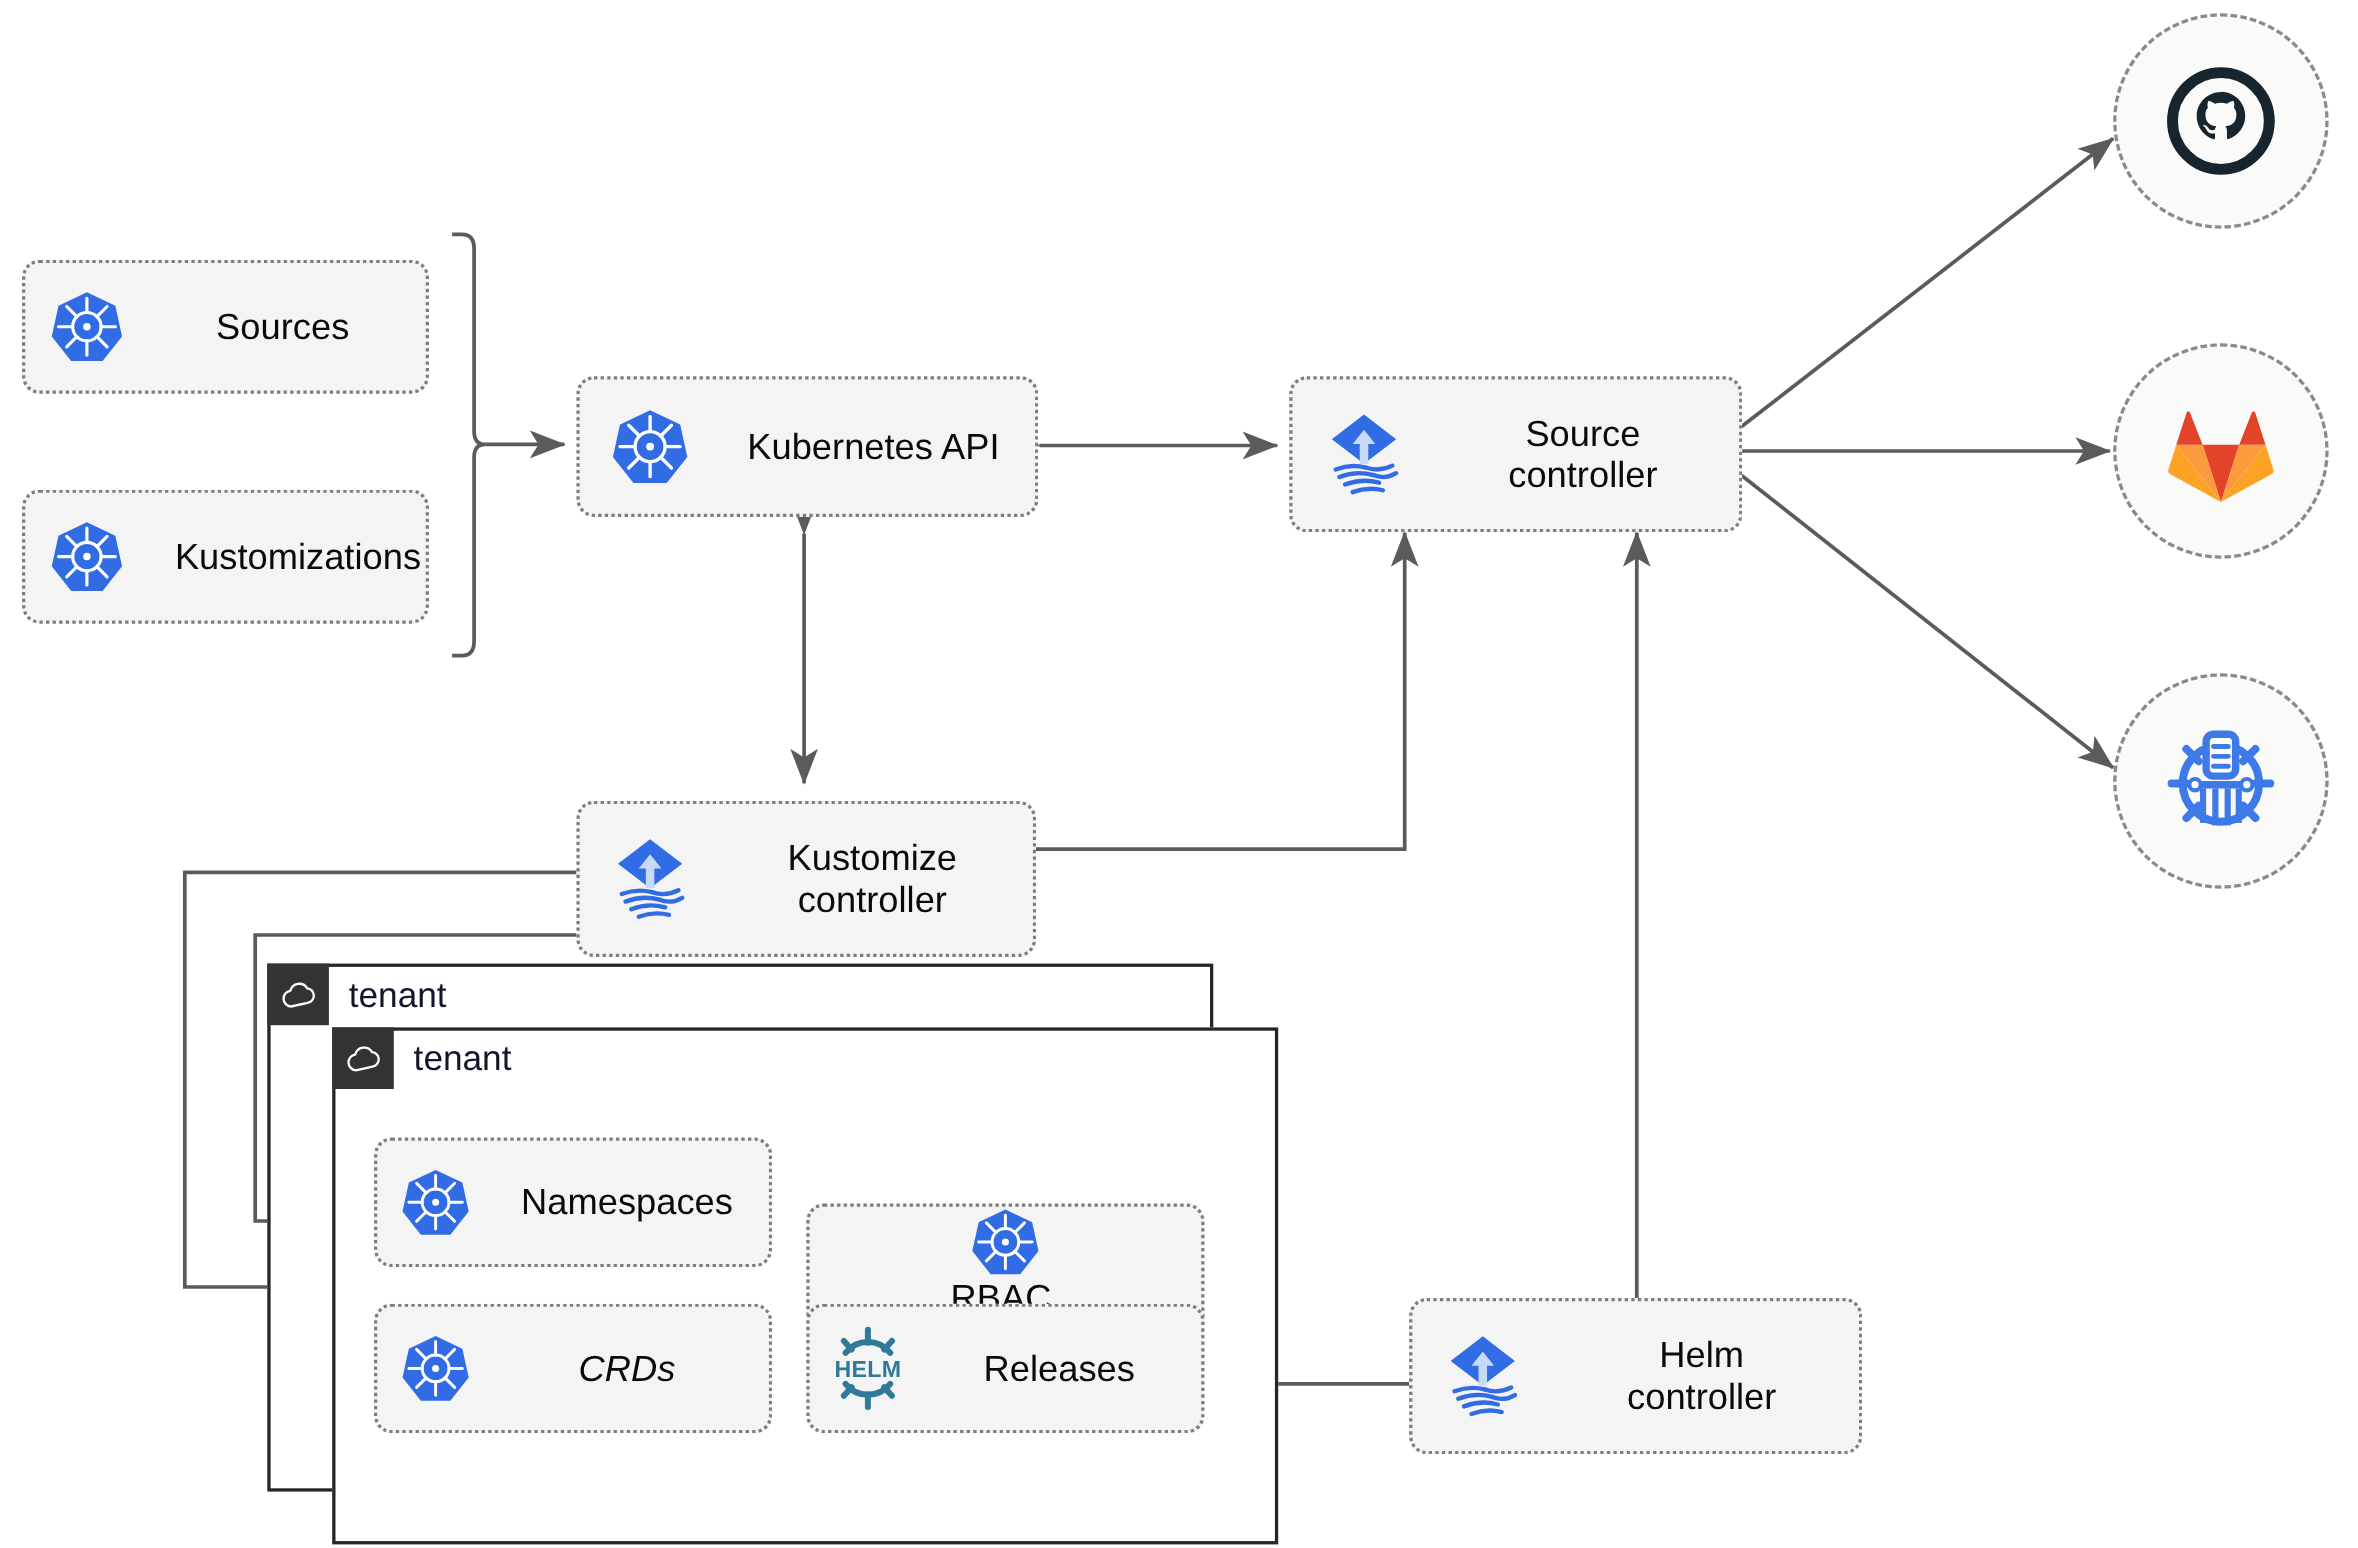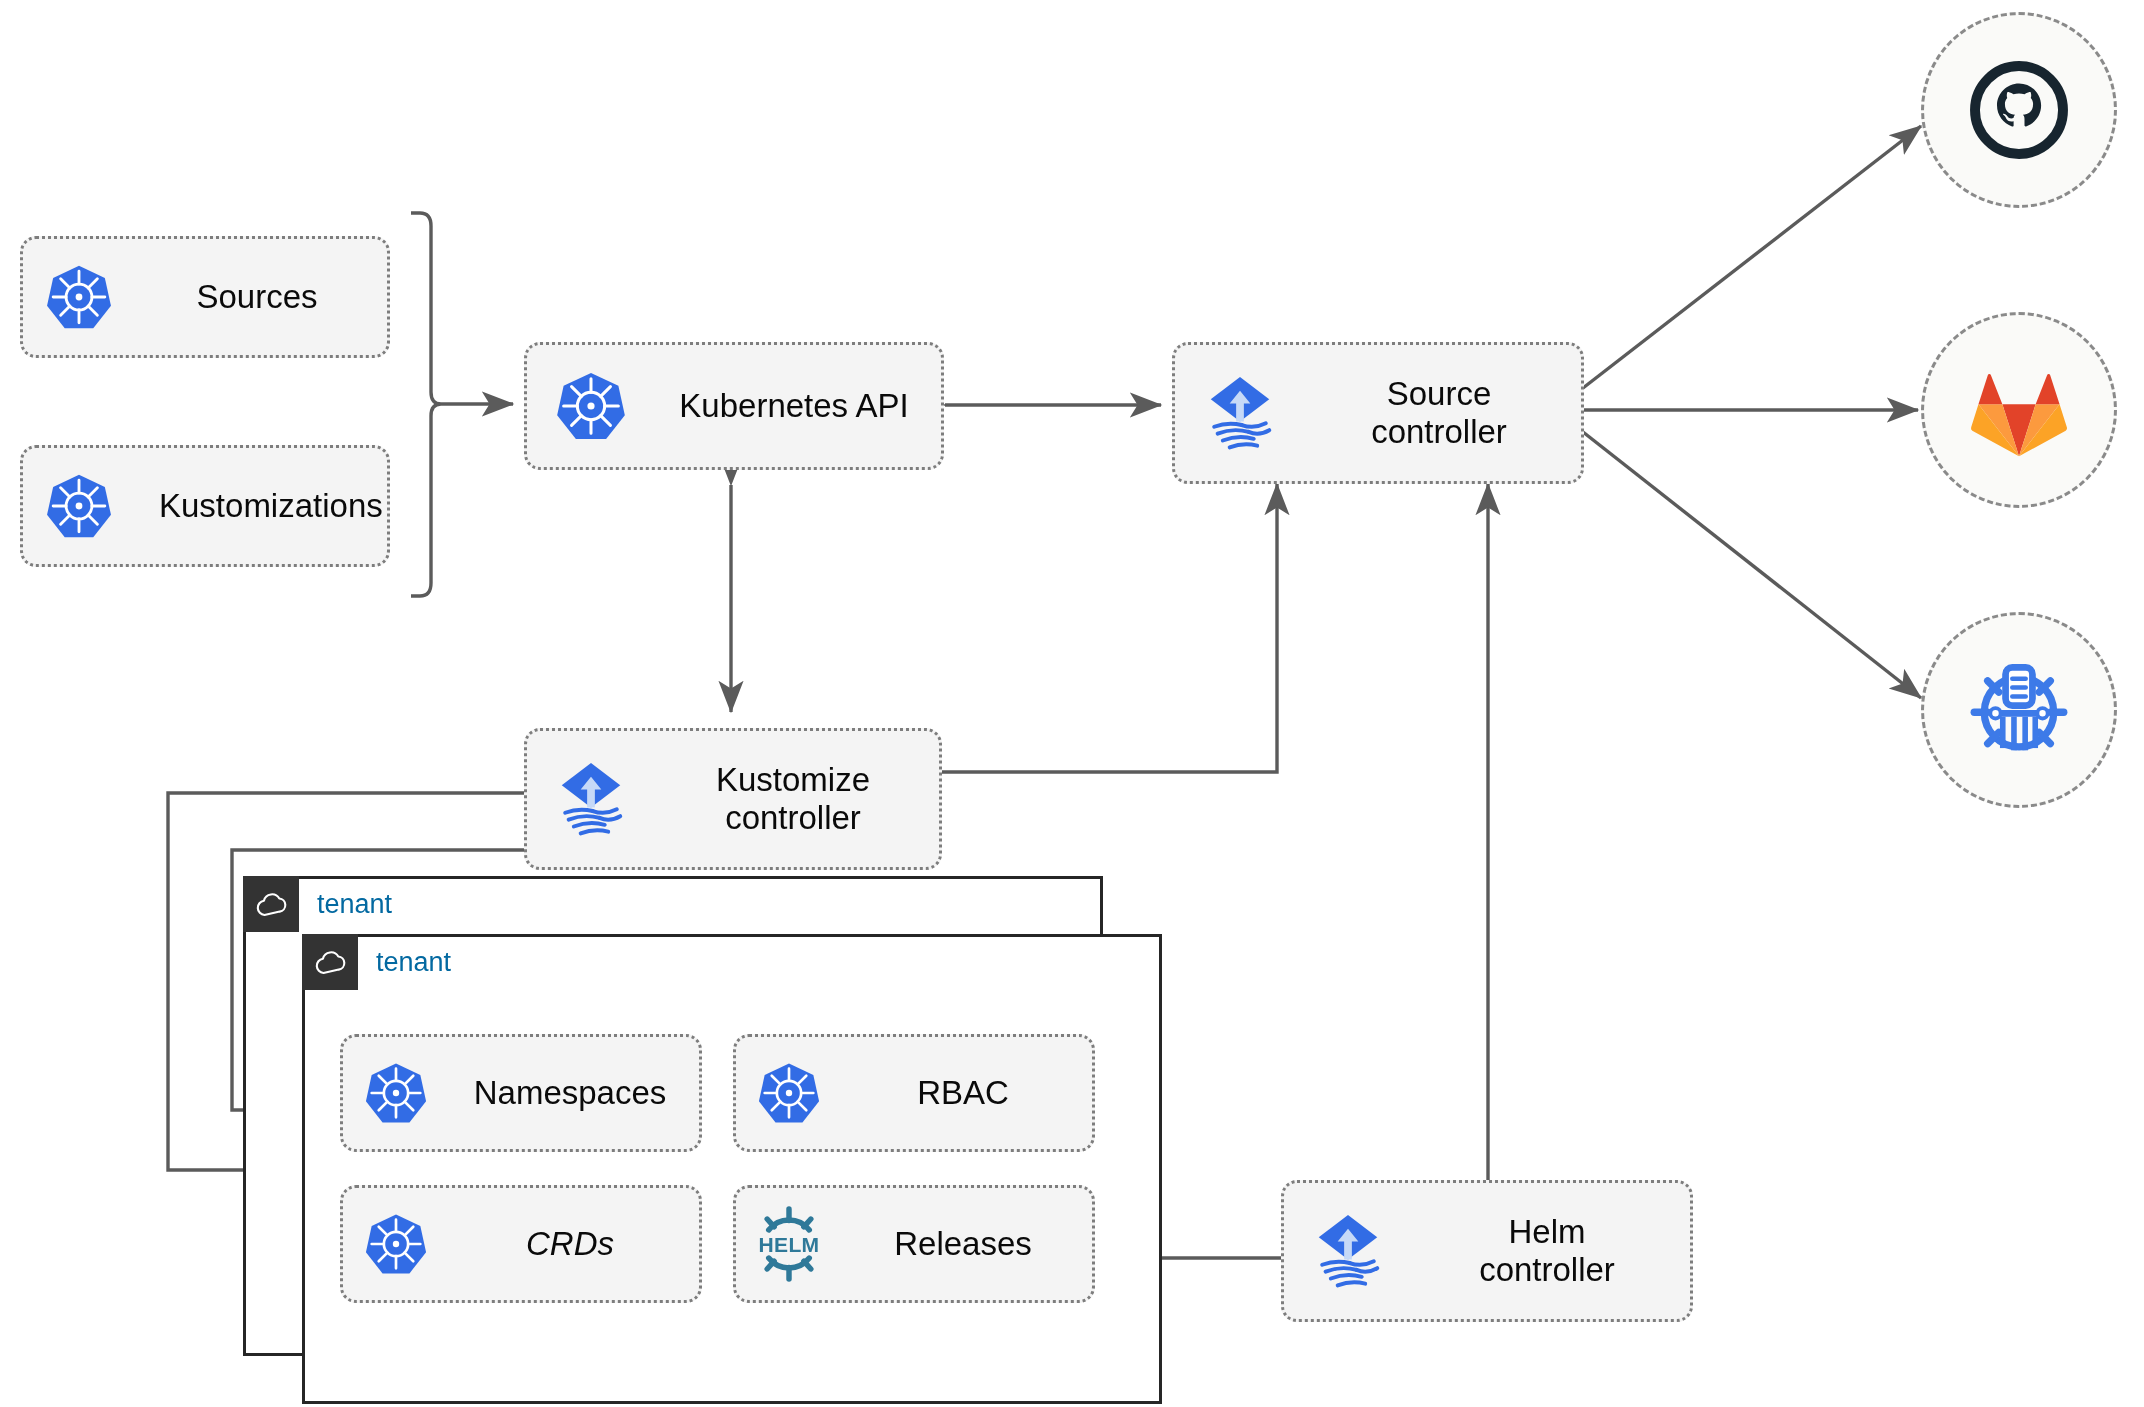--- a/index.html
+++ b/index.html
@@ -79,22 +79,22 @@
   .tenant-tab {
     width: 56px; height: 56px;
     background: #333333;
     display: flex;
     align-items: center;
     justify-content: center;
     flex: 0 0 auto;
   }
   .tenant-name {
     padding-left: 18px;
-    font-size: 27px;
-    color: #0369a1;
+    font-size: 32px;
+    color: #0f172a;
     line-height: 56px;
   }
 </style>
 </head>
 <body>
 
 <div id="canvas">
 
   <svg id="edges" viewBox="0 0 2144 1407" xmlns="http://www.w3.org/2000/svg">
     <defs>
@@ -264,21 +264,21 @@
           <circle cx="50" cy="50" r="19"></circle>
           <path d="M50 31 L50 12 M50 69 L50 88 M31 50 L12 50 M69 50 L88 50
                    M36.6 36.6 L23 23 M63.4 63.4 L77 77 M63.4 36.6 L77 23 M36.6 63.4 L23 77"></path>
         </g>
         <circle cx="50" cy="50" r="5" fill="#ffffff"></circle>
       </svg>
     </div>
     <div class="node-label">Namespaces</div>
   </div>
 
-  <div class="node" style="left:733px; top:1034px; width:362px; height:118px;">
+  <div class="node" style="left:733px; top:1094px; width:362px; height:118px;flex-direction:column;">
     <div class="icon-slot" style="width:106px;">
       <svg width="64" height="64" viewBox="0 0 100 100">
         <path d="M50 4 L88 22 L97 63 L71 96 L29 96 L3 63 L12 22 Z" fill="#326ce5"></path>
         <g fill="none" stroke="#ffffff" stroke-width="4.2" stroke-linecap="round">
           <circle cx="50" cy="50" r="19"></circle>
           <path d="M50 31 L50 12 M50 69 L50 88 M31 50 L12 50 M69 50 L88 50
                    M36.6 36.6 L23 23 M63.4 63.4 L77 77 M63.4 36.6 L77 23 M36.6 63.4 L23 77"></path>
         </g>
         <circle cx="50" cy="50" r="5" fill="#ffffff"></circle>
       </svg>

